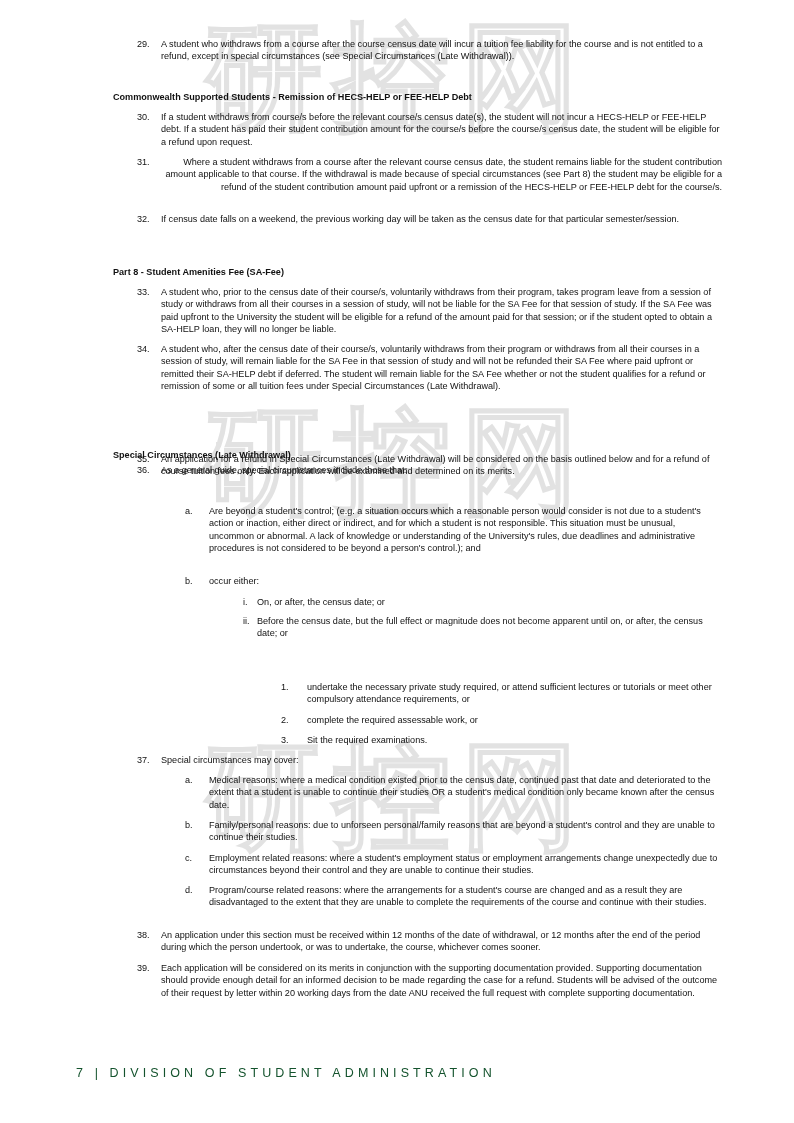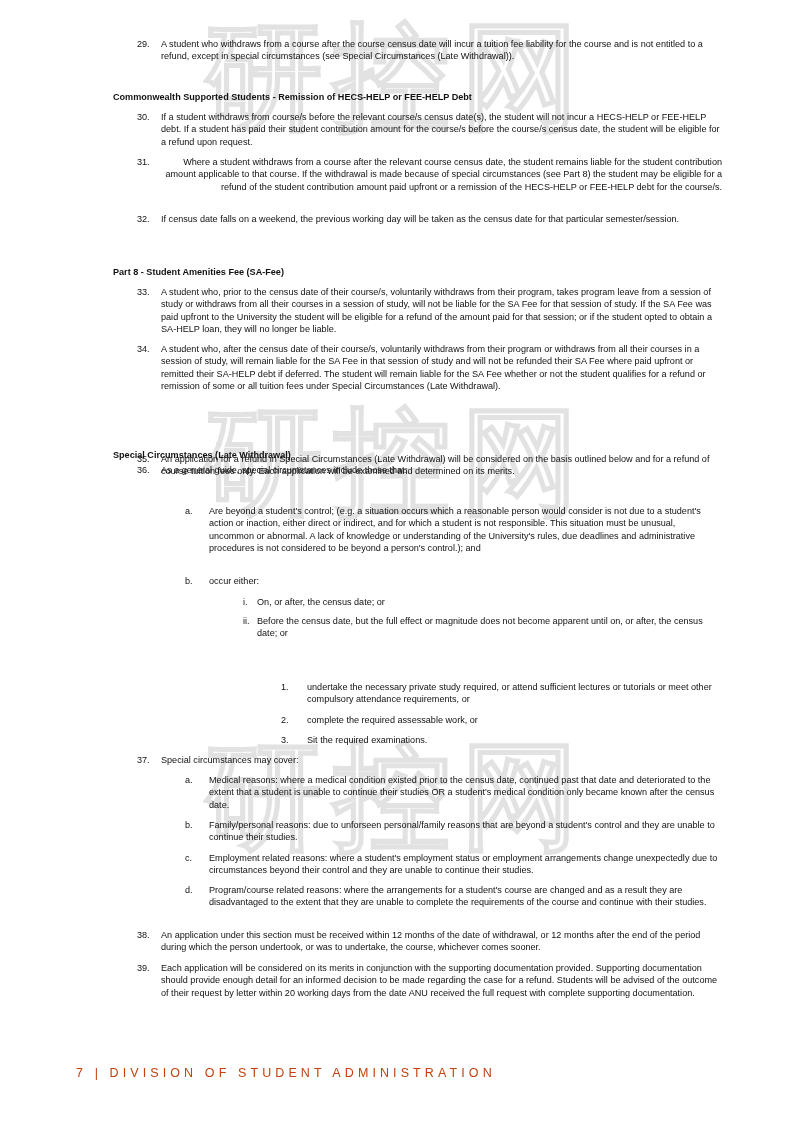--- a/index.html
+++ b/index.html
@@ -12,21 +12,21 @@
   .heading { position:absolute; left:113px; font-weight:bold; font-size:9.1px; }
   .sub { position:absolute; left:185px; width:537px; }
   .sub .lbl { position:absolute; left:0; top:0; }
   .sub .txt { margin-left:24px; }
   .rom { position:absolute; left:243px; width:479px; }
   .rom .lbl { position:absolute; left:0; top:0; }
   .rom .txt { margin-left:14px; }
   .numsub { position:absolute; left:281px; width:441px; }
   .numsub .lbl { position:absolute; left:0; top:0; }
   .numsub .txt { margin-left:26px; }
-  .footer { position:absolute; left:76px; top:1067px; font-size:12.5px; letter-spacing:4.1px; color:#c2410c;text-align:right; }
+  .footer { position:absolute; left:76px; top:1067px; font-size:12.5px; letter-spacing:4.1px; color:#14532d;text-align:right; }
   .watermark { position:absolute; pointer-events:none; color:transparent;
                -webkit-text-stroke:1.4px rgba(150,150,150,0.28); font-weight:bold;
                font-family:"DejaVu Sans", sans-serif; white-space:nowrap; letter-spacing:10px; }
 </style>
 </head>
 <body>
 
 <div class="page">
 
   <div class="watermark" style="left:205px; top:70px; font-size:118px;">研控网</div>

